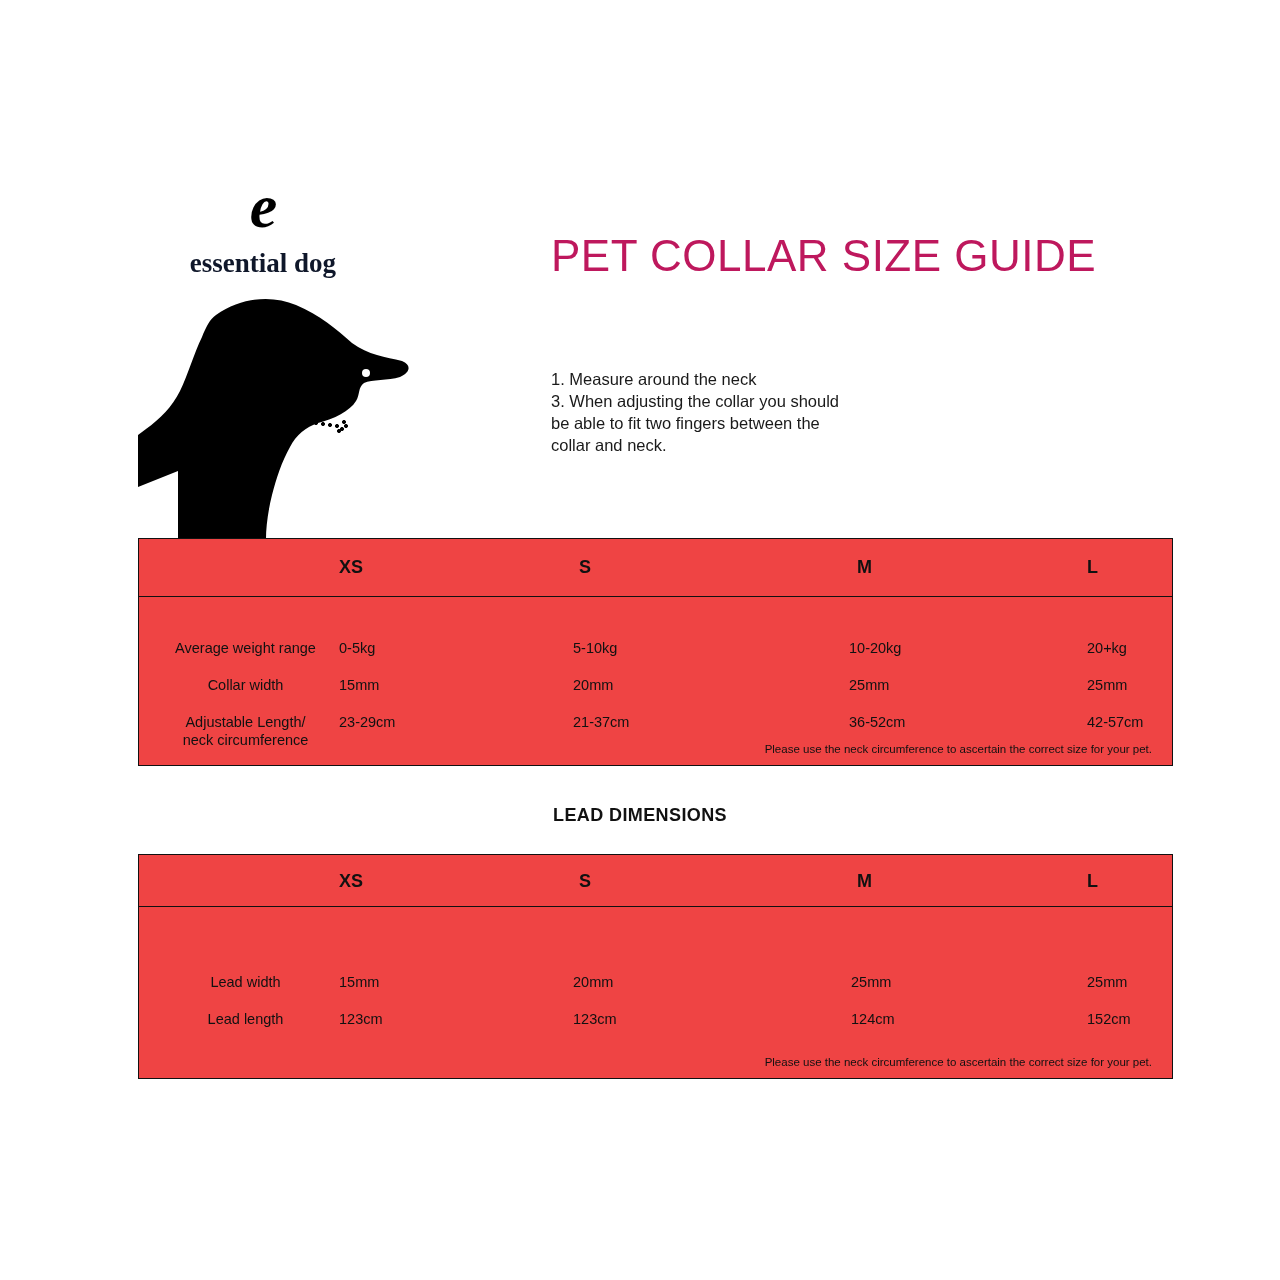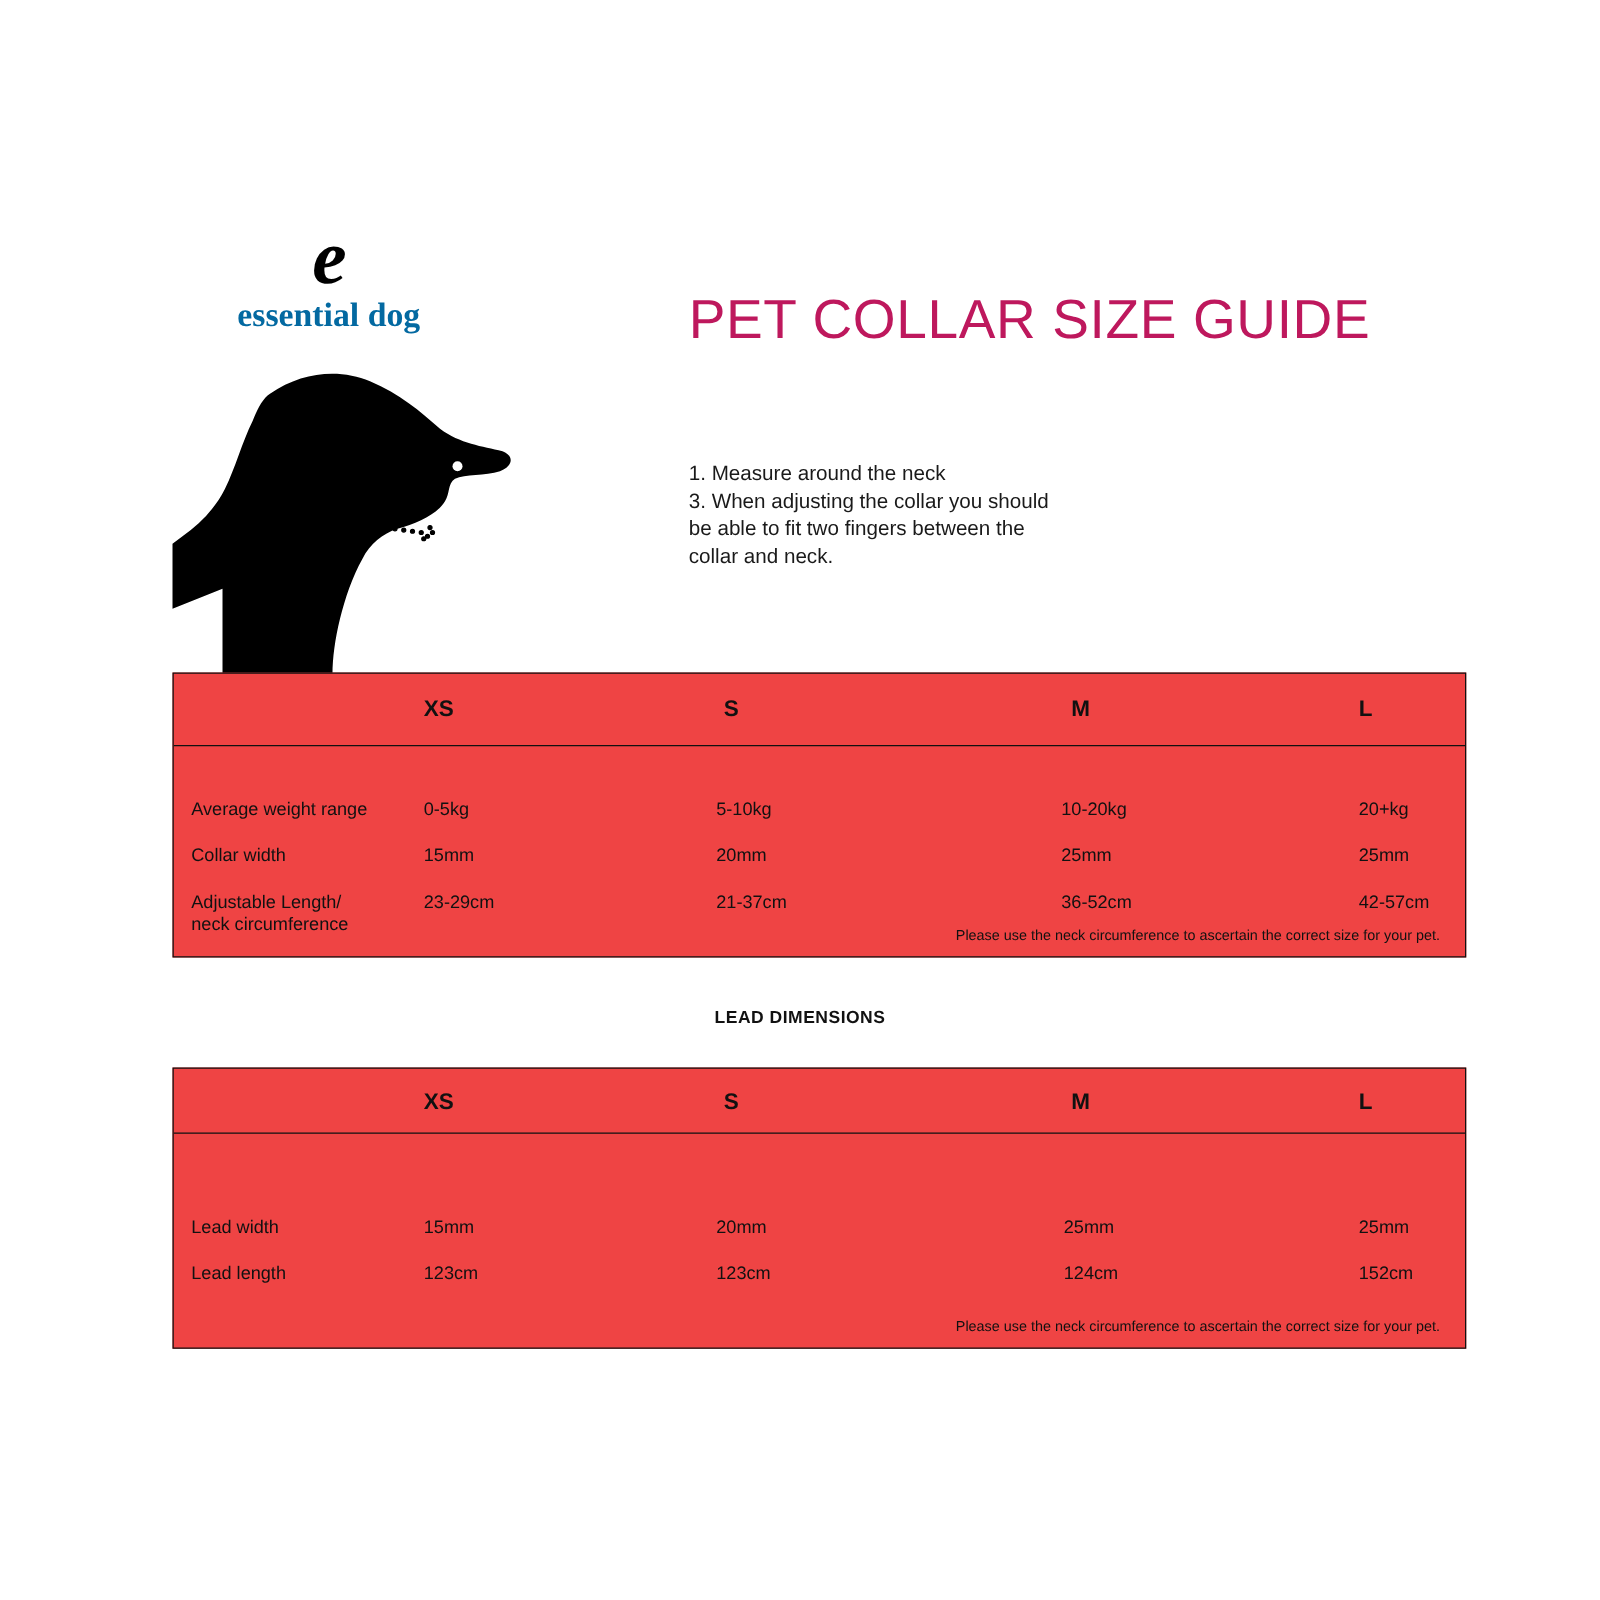--- a/index.html
+++ b/index.html
@@ -34,22 +34,22 @@
     font-size: 62px;
     line-height: 62px;
     color: #000;
     letter-spacing: -1px;
   }
   .logo-word {
     font-family: "Liberation Serif", serif;
     font-weight: bold;
     font-size: 27px;
     line-height: 30px;
-    margin-top: 0;
-    color: #0369a1;
+    margin-top: 11px;
+    color: #0f172a;
   }
 
   
   .dog {
     position: absolute;
     left: 120px;
     top: 295px;
     width: 320px;
     height: 250px;
   }
@@ -104,20 +104,21 @@
   }
   .tbl-lead .hdr-cell { top: 16px; }
   .c-xs { left: 200px; }
   .c-s  { left: 440px; }
   .c-m  { left: 718px; }
   .c-l  { left: 948px; }
 
   .body-rows {
     position: relative;
     padding-top: 20px;
+    text-align: center;
   }
   .drow {
     position: relative;
     height: 37px;
   }
   .dcell {
     position: absolute;
     top: 0;
     font-size: 14.5px;
     line-height: 18px;
@@ -140,21 +141,21 @@
     font-size: 11.5px;
     color: #111;
   }
 
   .lead-title {
     position: absolute;
     left: 0;
     top: 805px;
     width: 1280px;
     text-align: center;
-    font-size: 14px;
+    font-size: 18px;
     font-weight: bold;
     letter-spacing: 0.4px;
     color: #111;
   }
 
   .spacer-22 { height: 22px; }
   .spacer-46 { height: 46px; }
 </style>
 </head>
 <body>

